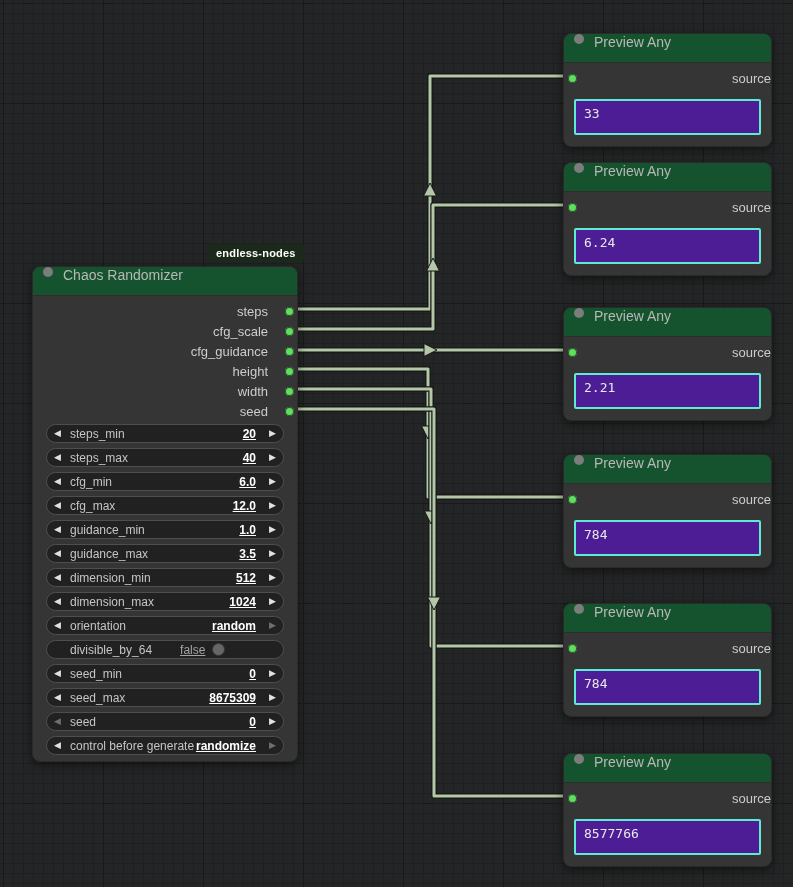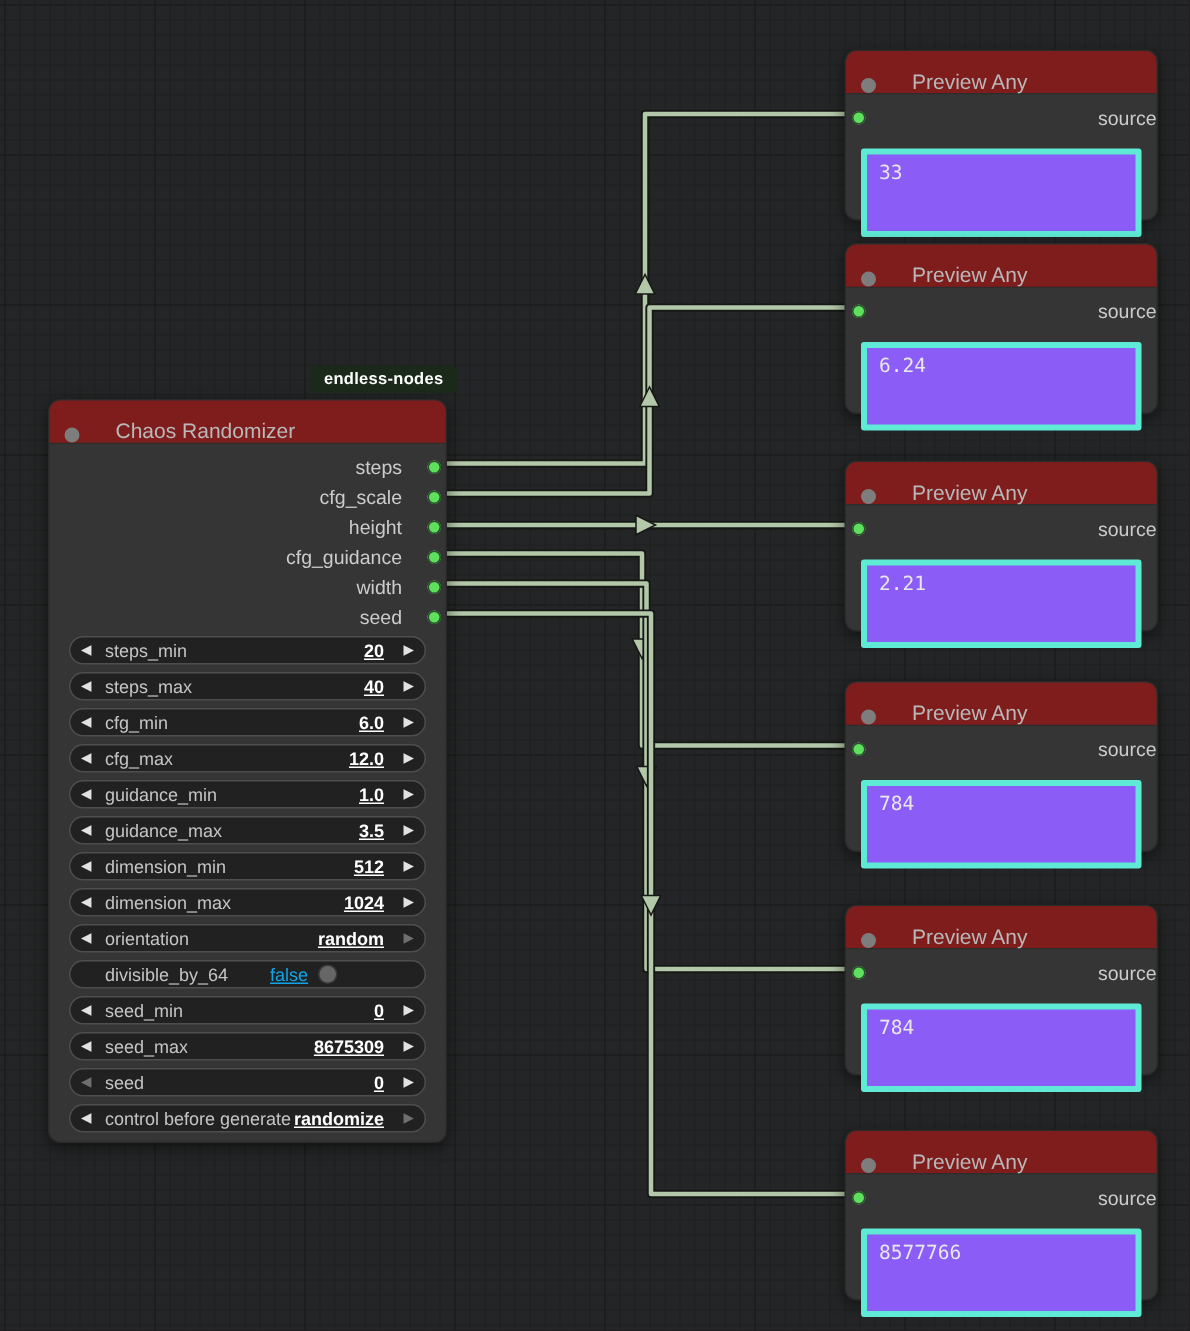--- a/index.html
+++ b/index.html
@@ -15,22 +15,22 @@
     background-position:3px 0,0 3px,3px 0,0 3px;
     font-family:"Liberation Sans",sans-serif;
   }
   #wires{position:absolute;left:0;top:0;z-index:1;}
   .wire-under{fill:none;stroke:#161815;stroke-width:5.5;stroke-linejoin:round;}
   .wire{fill:none;stroke:#b3c7a9;stroke-width:3;stroke-linejoin:round;}
   .wire-arrow{fill:#b3c7a9;stroke:#161815;stroke-width:1;}
 
   .node{position:absolute;z-index:2;background:#353535;border:1px solid #2a2a2a;
         border-radius:8px;box-shadow:0 3px 10px rgba(0,0,0,.5);box-sizing:border-box;}
-  .node-header{height:28px;background:#7f1d1d;border-radius:7px 7px 0 0;
-        display:flex;align-items:flex-end;padding:0 10px;gap:24px;border-bottom:1px solid #2d2d2d;}
+  .node-header{height:28px;background:#14532d;border-radius:7px 7px 0 0;
+        display:flex;align-items:flex-start;padding:0 10px;gap:10px;border-bottom:1px solid #2d2d2d;}
   .hdot{width:10px;height:10px;border-radius:50%;background:#7d7d7d;flex:0 0 auto;}
   .ntitle{color:#b8b8b8;font-size:14px;white-space:nowrap;}
 
   
   .badge{position:absolute;z-index:3;background:#1b291b;color:#ffffff;
         font-size:11px;font-weight:bold;padding:3px 9px;border-radius:4px;letter-spacing:.2px;}
 
   
   #chaos{left:32px;top:266px;width:266px;height:496px;}
   .slots{padding-top:5px;}
@@ -41,30 +41,30 @@
 
   .widgets{margin-top:3px;}
   .widget{height:19px;margin:0 13px 5px;background:#212121;border:1px solid #4e4e4e;
         border-radius:10px;display:flex;align-items:center;padding:0 7px;
         font-size:12px;color:#c5c5c5;box-sizing:border-box;white-space:nowrap;}
   .warrow{color:#e2e2e2;font-size:9px;width:13px;flex:0 0 auto;line-height:1;}
   .warrow.r{text-align:right;}
   .warrow.dim{color:#6f6f6f;}
   .wlabel{margin-left:3px;overflow:hidden;}
   .wvalue{margin-left:auto;margin-right:7px;color:#ffffff;font-weight:bold;text-decoration:underline;}
-  .wvalue.dim{color:#0ea5e9;font-weight:normal;margin-left:28px;}
+  .wvalue.dim{color:#a3a3a3;font-weight:normal;margin-left:28px;}
   .widget.toggle .wlabel{margin-left:16px;}
   .tdot{width:13px;height:13px;border-radius:50%;background:#666666;
         border:1px solid #3a3a3a;flex:0 0 auto;box-sizing:border-box;}
 
   
   .preview{left:563px;width:209px;height:114px;}
   .srow{display:flex;align-items:center;gap:7px;margin-top:5px;height:20px;
         padding-left:4px;color:#cccccc;font-size:13px;justify-content:space-between;}
-  .pbox{margin:11px 10px 0;height:59px;background:#8b5cf6;border:4px solid #5eead4;
+  .pbox{margin:11px 10px 0;height:36px;background:#4c1d95;border:2px solid #5eead4;
         border-radius:2px;color:#e8e8e8;font-family:"DejaVu Sans Mono",monospace;
         font-size:13px;padding:5px 8px;box-sizing:border-box;overflow:hidden;}
 </style>
 </head>
 <body>
 
 <div id="canvas">
 
   <svg id="wires" width="793" height="887">
     <g>
@@ -109,25 +109,25 @@
     <div class="slots">
       <div class="slot">
         <span>steps</span>
         <span class="gdot"></span>
       </div>
       <div class="slot">
         <span>cfg_scale</span>
         <span class="gdot"></span>
       </div>
       <div class="slot">
+        <span>cfg_guidance</span>
+        <span class="gdot"></span>
+      </div>
+      <div class="slot">
         <span>height</span>
-        <span class="gdot"></span>
-      </div>
-      <div class="slot">
-        <span>cfg_guidance</span>
         <span class="gdot"></span>
       </div>
       <div class="slot">
         <span>width</span>
         <span class="gdot"></span>
       </div>
       <div class="slot">
         <span>seed</span>
         <span class="gdot"></span>
       </div>

